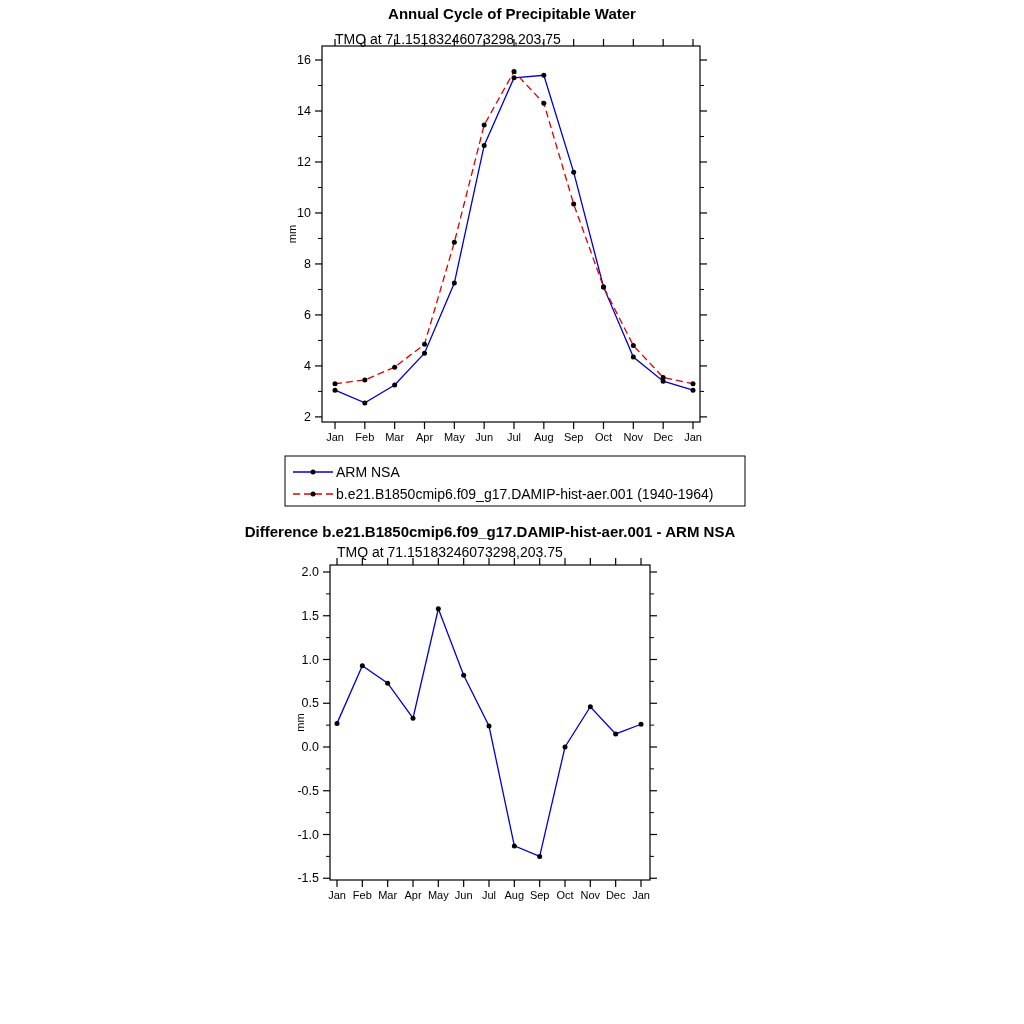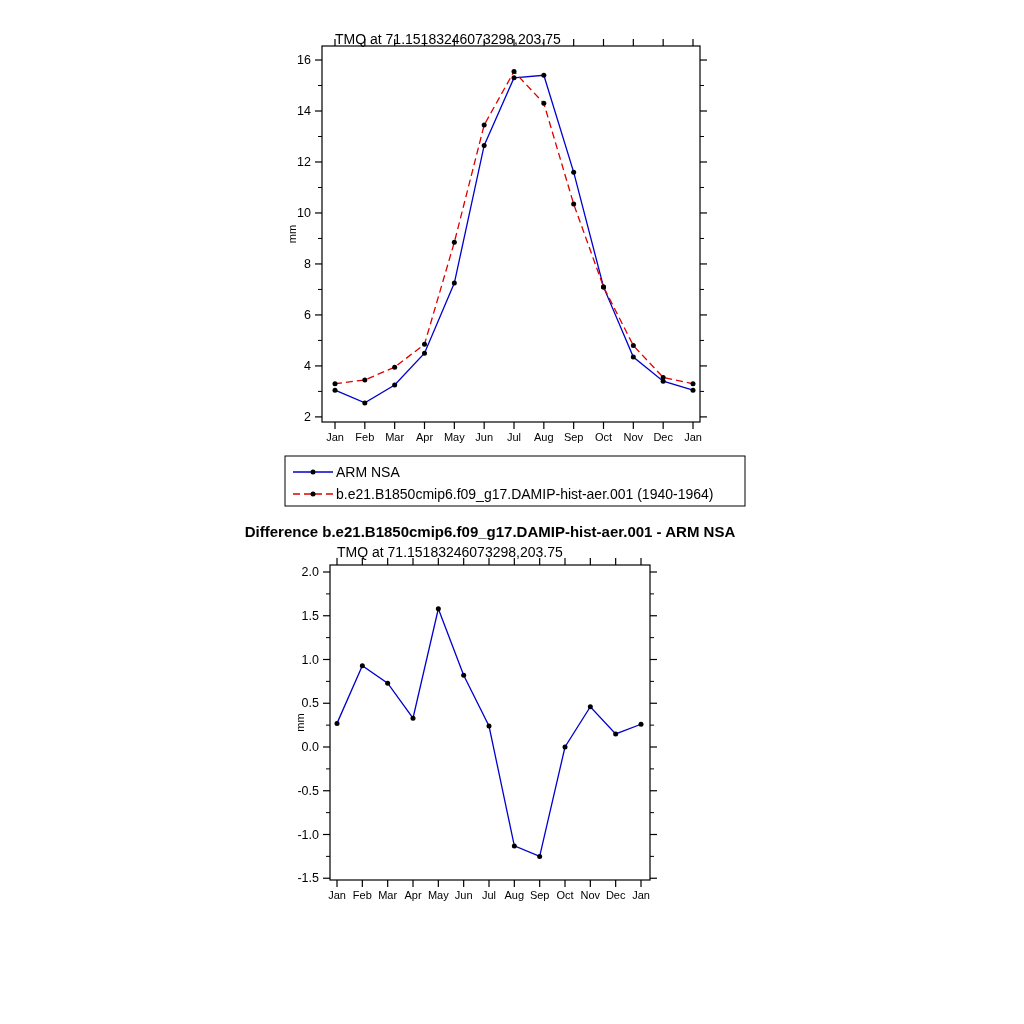--- a/index.html
+++ b/index.html
@@ -27,20 +27,21 @@
     position: absolute;
     font-size: 14px;
     white-space: nowrap;
   }
   svg { position: absolute; left: 0; top: 0; }
 </style>
 </head>
 <body>
 
 <div id="canvas">
+  <div class="chart-title" style="left:282px; top:5px; width:460px;">Annual Cycle of Precipitable Water</div>
   <div class="chart-subtitle" style="left:335px; top:31px;">TMQ at 71.15183246073298,203.75</div>
 
   <div class="chart-title" style="left:230px; top:523px; width:520px;text-align:center;">Difference b.e21.B1850cmip6.f09_g17.DAMIP-hist-aer.001 - ARM NSA</div>
   <div class="chart-subtitle" style="left:337px; top:544px;">TMQ at 71.15183246073298,203.75</div>
 
   <svg id="plots" width="1024" height="1024">
       <g>
         <rect x="322" y="46" width="378" height="376" fill="none" stroke="#000" stroke-width="1.2"></rect>
         <g>
           <line x1="315" y1="416.9016949152542" x2="322" y2="416.9016949152542" stroke="#000" stroke-width="1.2"></line>

